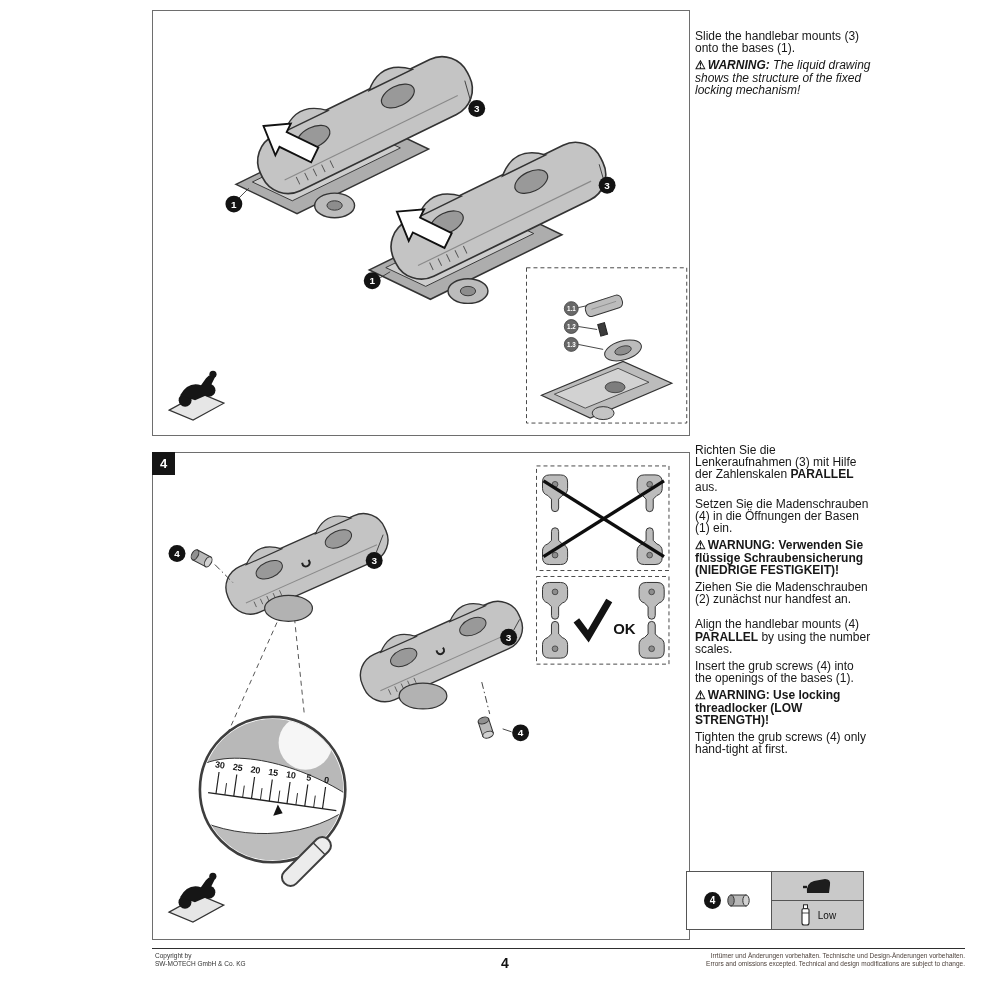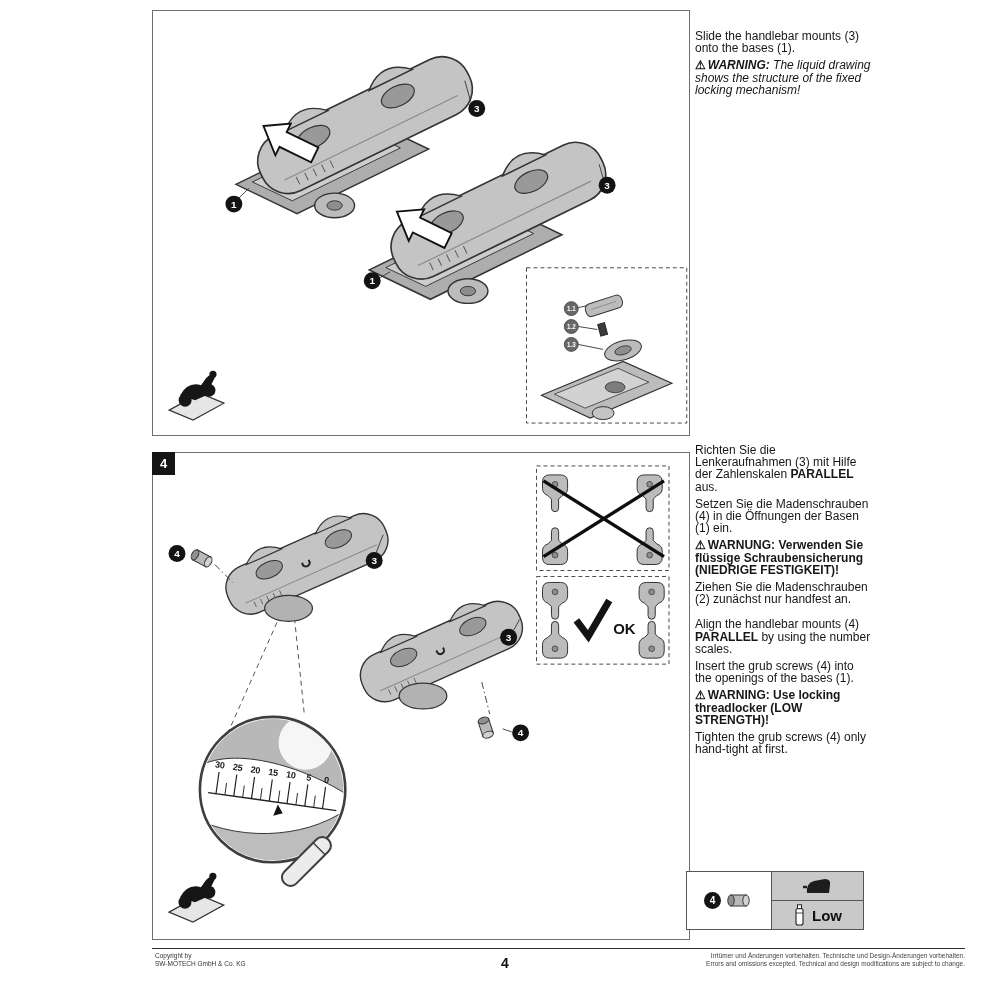--- a/index.html
+++ b/index.html
@@ -36,21 +36,21 @@
   .xline { stroke:#0e0e0e; stroke-width:3.4; }
   .oktext { font-size:15px; font-weight:bold; fill:#131313; font-family:"Liberation Sans",sans-serif; }
   .scalet { font-size:9px; font-weight:bold; fill:#161616; text-anchor:middle; font-family:"Liberation Sans",sans-serif; }
 
   
   .parts-table { position:absolute; left:686px; top:871px; display:flex; border:1px solid #555; background:#fff; }
   .pt-left { width:84px; height:57px; display:flex; align-items:center; justify-content:center; gap:6px; background:#fff; }
   .pt-right { width:92px; border-left:1px solid #555; display:flex; flex-direction:column; }
   .pt-cell { flex:1; background:#c9c9c9; display:flex; align-items:center; justify-content:center; gap:6px; }
   .pt-cell + .pt-cell { border-top:1px solid #555; }
-  .pt-strength { font-weight:bold; font-size:15px; color:#111; }
+  .pt-strength { font-weight:normal; font-size:10px; color:#111; }
   .callout-chip { width:17px; height:17px; border-radius:50%; background:#141414; color:#fff; font-size:10px;
     font-weight:bold; display:flex; align-items:center; justify-content:center; }
 
   
   .footer-line { position:absolute; left:152px; top:948px; width:813px; height:1px; background:#2e2e2e; }
   .footer-left { position:absolute; left:155px; top:952px; font-size:6.5px; line-height:8px; color:#333; }
   .footer-page { position:absolute; left:152px; width:706px; top:955px; text-align:center; font-size:14px; font-weight:bold; color:#111; }
   .footer-right { position:absolute; right:35px; top:952px; font-size:6.5px; line-height:8px; color:#4a3e38; text-align:right; }
 </style>
 </head>

